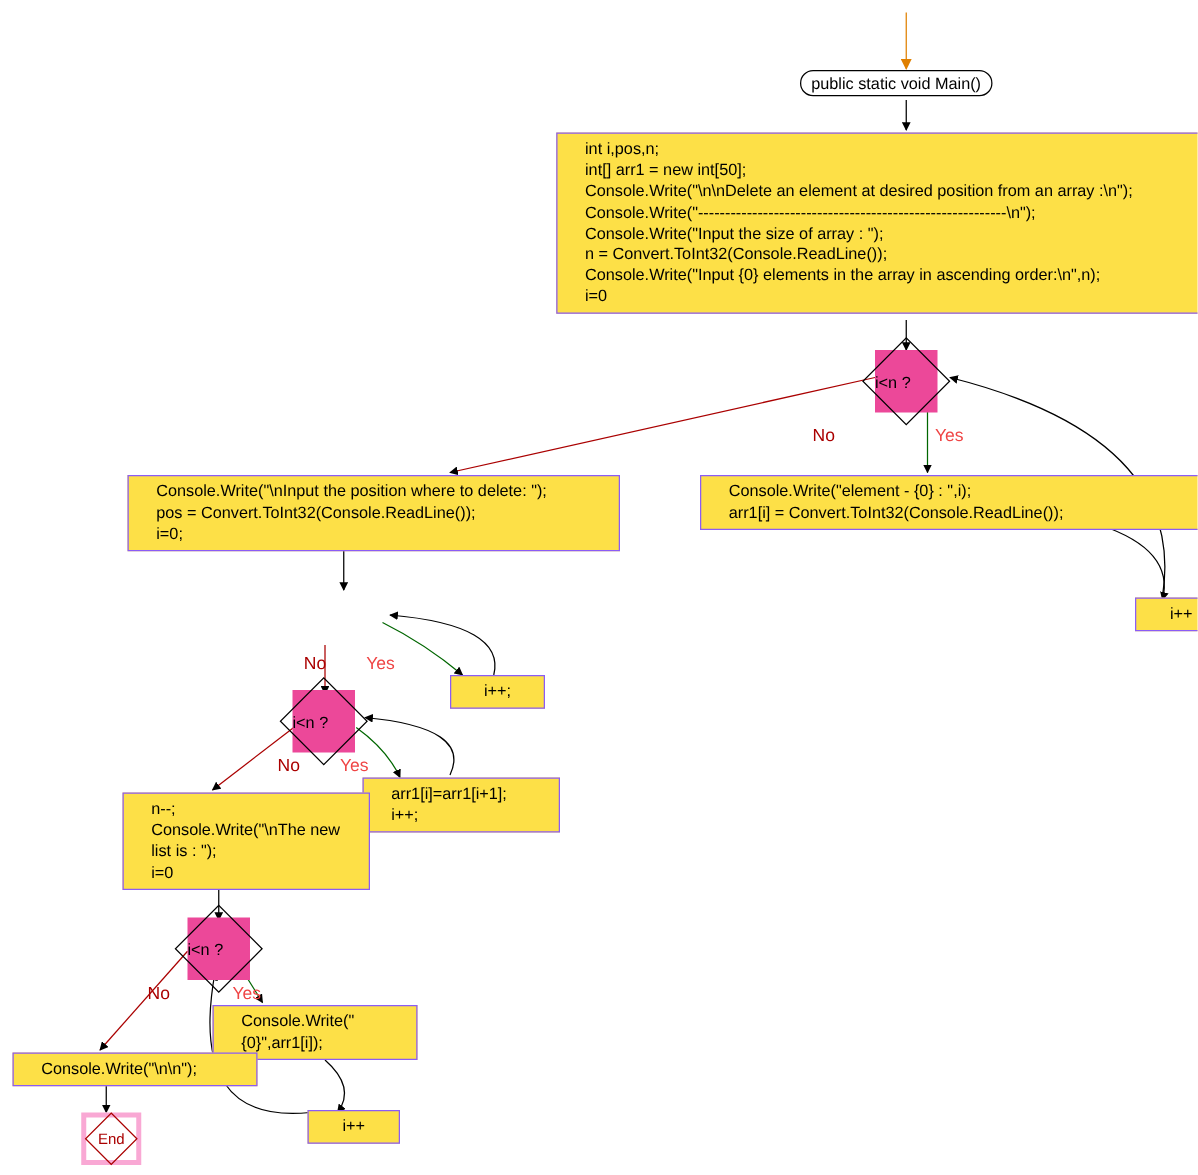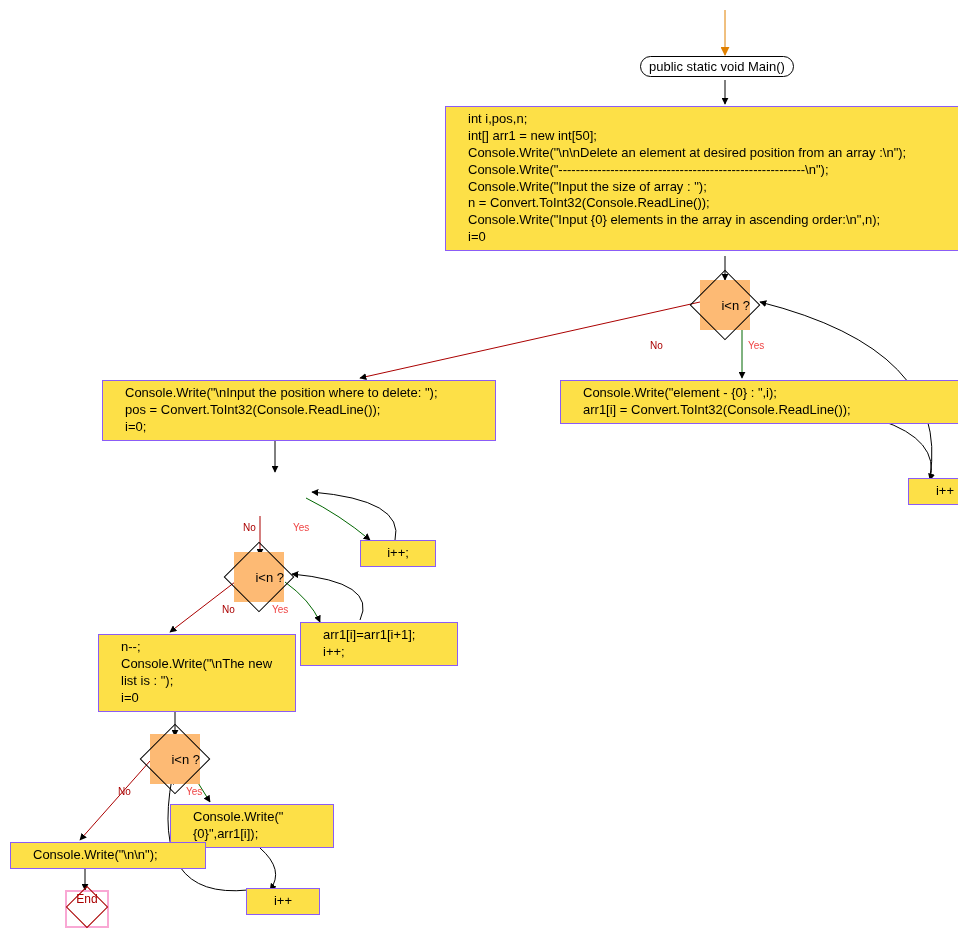--- a/index.html
+++ b/index.html
@@ -1,25 +1,25 @@
 <!DOCTYPE html>
 <html><head>
 <meta charset="utf-8">
 <style>
 html,body{margin:0;padding:0;font-family:Arial,Helvetica,sans-serif;font-size:13px;background:#fff;color:#000}
 .canvas{position:relative;width:958px;height:940px}
 .box{position:absolute;border:1px solid #8b5cf6;background:#fde047;padding:4px 22px;line-height:1.3}
-.decision{position:absolute;background:#fdba74;display:flex;align-items:center;justify-content:flex-end}
+.decision{position:absolute;background:#ec4899;display:flex;align-items:center;justify-content:flex-start}
 .decision .dborder{position:absolute;inset:0;border:1px solid #000;transform:rotate(45deg)}
 .decision .dtext{position:relative;z-index:1;font-size:13px}
 .terminator{position:absolute;border:1px solid #000;background:#fff;border-radius:999px;padding:2px 8px}
-.endbox{position:absolute;border:2px solid #f9a8d4;background:#fff;width:40px;height:34px;display:flex;justify-content:center;color:#a00}
+.endbox{position:absolute;border:4px solid #f9a8d4;background:#fff;width:40px;height:34px;display:flex;align-items:center;justify-content:center;color:#a00}
 .endbox:before{content:"";position:absolute;width:28px;height:28px;border:1px solid #a00;transform:rotate(45deg)}
 .endbox span{position:relative;z-index:1;font-size:12px}
-.lbl{position:absolute;font-size:10px}
+.lbl{position:absolute;font-size:14px}
 .no{color:#a00}.yes{color:#ef4444}
 svg{position:absolute;left:0;top:0}
 </style>
 </head>
 <body>
 
 <div class="canvas">
 
 <svg width="958" height="940">
   <defs>
@@ -105,21 +105,21 @@
 
 <div class="box" style="left:360px;top:540px;width:30px;text-align:center">i++;</div>
 
 <div class="decision" style="left:234px;top:552px;width:50px;height:50px">
   <div class="dborder"></div>
       <div class="dtext">i&lt;n ?</div>
 </div>
 <div class="lbl no" style="left:222px;top:604px">No</div>
 <div class="lbl yes" style="left:272px;top:604px">Yes</div>
 
-<div class="box" style="left:300px;top:622px;width:112px;white-space:pre-line">arr1[i]=arr1[i+1];
+<div class="box" style="left:290px;top:622px;width:112px;white-space:pre-line">arr1[i]=arr1[i+1];
 i++;</div>
 
 <div class="box" style="left:98px;top:634px;width:152px;white-space:pre-line">n--;
 Console.Write("\nThe new list is : ");
 i=0</div>
 
 <div class="decision" style="left:150px;top:734px;width:50px;height:50px">
   <div class="dborder"></div>
       <div class="dtext">i&lt;n ?</div>
 </div>

